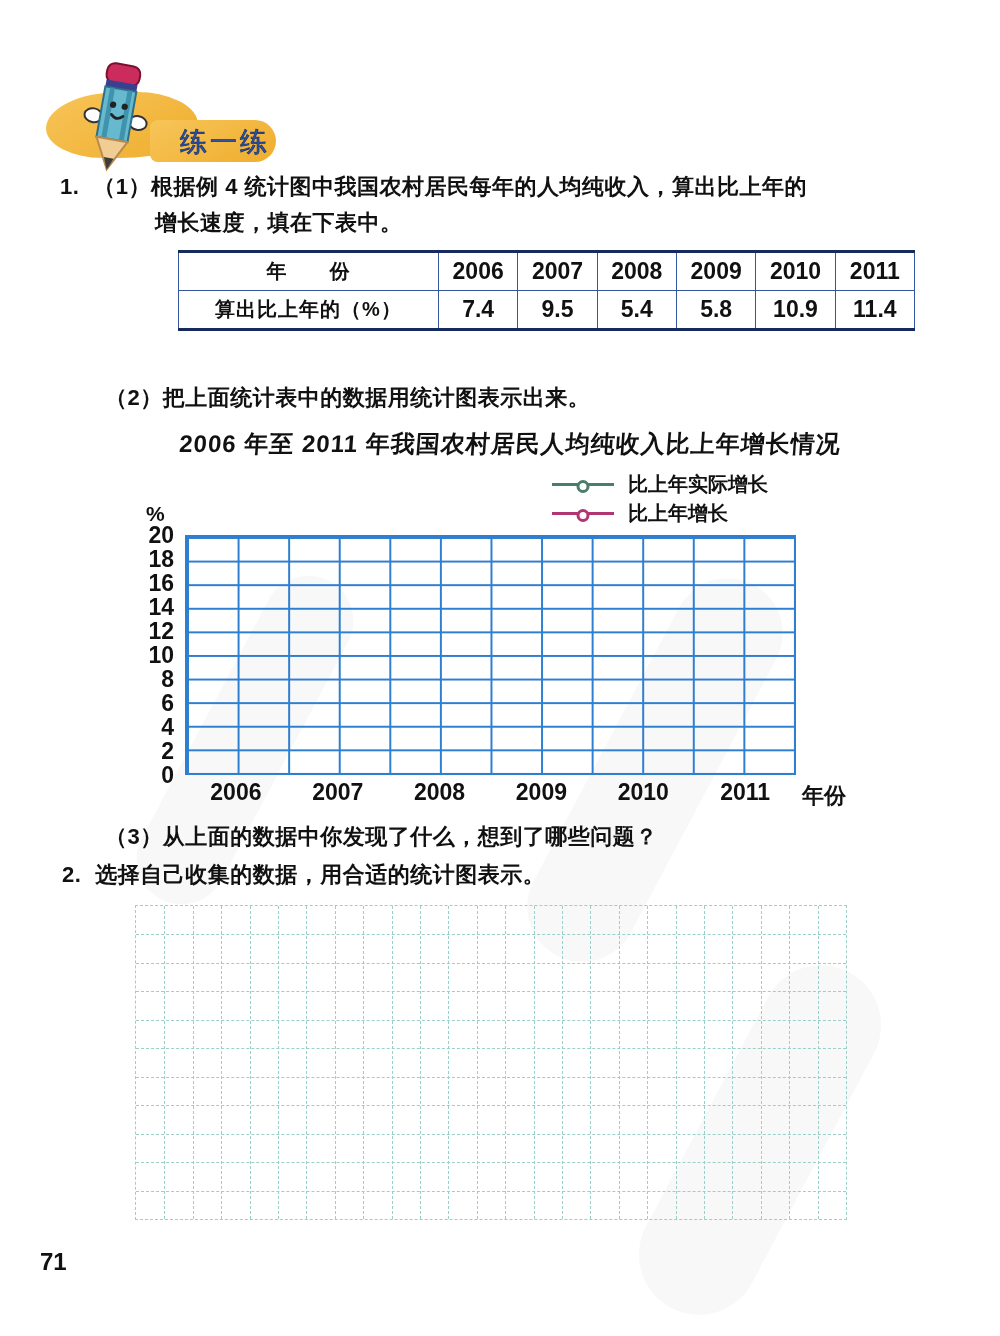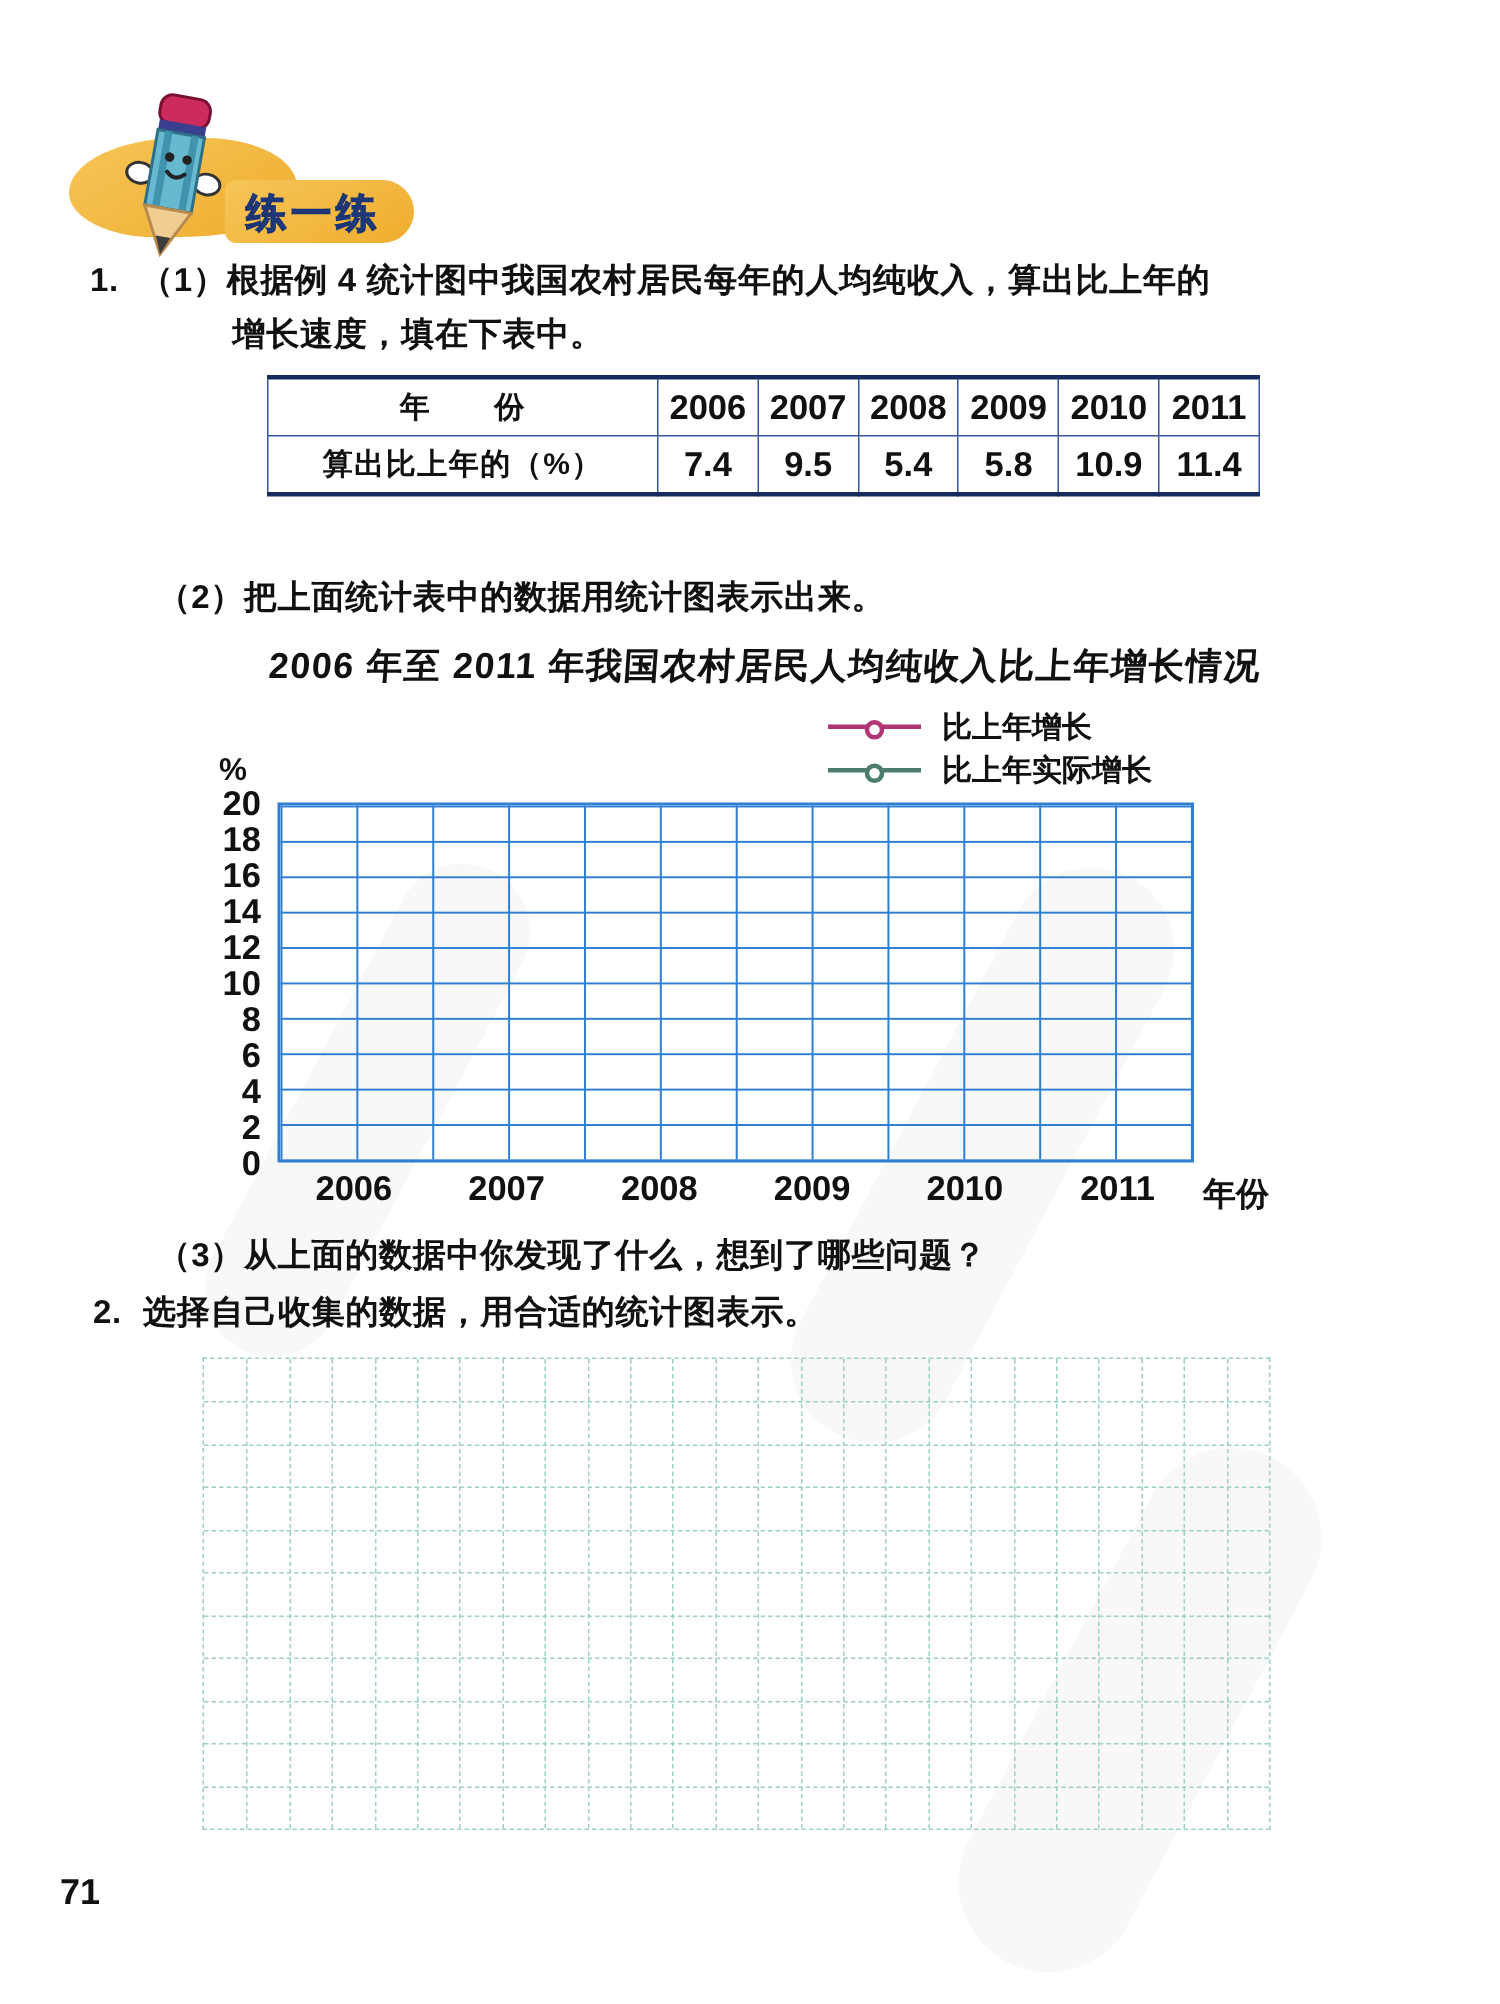--- a/index.html
+++ b/index.html
@@ -13,31 +13,31 @@
   
   .wm{position:absolute;background:rgba(160,160,160,0.07);border-radius:60px;transform:rotate(28deg)}
 
   
   .badge-blob{position:absolute;left:46px;top:92px;width:152px;height:66px;
     background:linear-gradient(150deg,#f7c559,#efad2d);
     border-radius:55% 45% 58% 42% / 62% 55% 45% 50%;}
   .badge-tail{position:absolute;left:150px;top:120px;width:126px;height:42px;
     background:linear-gradient(150deg,#f7c559,#efad2d);
     border-radius:8px 22px 22px 8px;}
-  .badge-label{position:absolute;left:164px;top:124px;font-size:27px;font-weight:700;
+  .badge-label{position:absolute;left:180px;top:124px;font-size:27px;font-weight:400;
     color:#2f55a8;letter-spacing:3px;-webkit-text-stroke:0.8px #1c3575;}
   .pencil{position:absolute;left:52px;top:58px;width:118px;height:118px}
 
   
   .qline{position:absolute;font-size:22px;font-weight:700;letter-spacing:0.5px;white-space:nowrap}
   .qnum{margin-right:14px;font-weight:800}
 
   
   .stats-table-wrap{position:absolute;left:178px;top:250px}
-  table{border-collapse:collapse;table-layout:fixed;width:662px;
+  table{border-collapse:collapse;table-layout:fixed;width:737px;
     border-top:3px solid var(--table-heavy);border-bottom:3px solid var(--table-heavy);}
   td{border:1.5px solid var(--table-border);height:37px;text-align:center;vertical-align:middle;
     font-size:23px;font-weight:600;padding:0}
   td.rowlabel{font-size:20px;font-weight:800;letter-spacing:1px}
   col.c0{width:260px}
 
   
   .chart-title{position:absolute;left:150px;top:428px;width:720px;text-align:center;
     font-size:24px;font-weight:900;letter-spacing:1px;transform:skewX(-4deg)}
   .legend{position:absolute;left:552px;top:470px}
@@ -130,30 +130,30 @@
       </tbody>
   </table>
 </div>
 
 <div class="qline" style="left:105px;top:383px">（2）把上面统计表中的数据用统计图表示出来。</div>
 
 <div class="chart-title">2006 年至 2011 年我国农村居民人均纯收入比上年增长情况</div>
 
 <div class="legend" id="legend">
     <div class="legend-item">
+      <span class="legend-swatch" style="border-top-color: rgb(76, 125, 107);">
+        <span class="legend-dot" style="border-color: rgb(76, 125, 107);"></span>
+      </span>
+      <span class="legend-label">比上年实际增长</span>
+    </div>
+    <div class="legend-item">
       <span class="legend-swatch" style="border-top-color: rgb(177, 53, 114);">
         <span class="legend-dot" style="border-color: rgb(177, 53, 114);"></span>
       </span>
       <span class="legend-label">比上年增长</span>
-    </div>
-    <div class="legend-item">
-      <span class="legend-swatch" style="border-top-color: rgb(76, 125, 107);">
-        <span class="legend-dot" style="border-color: rgb(76, 125, 107);"></span>
-      </span>
-      <span class="legend-label">比上年实际增长</span>
     </div>
   </div>
 
 <div class="y-unit">%</div>
 <div class="y-ticks" id="y-ticks">
     <div class="y-tick">20</div>
     <div class="y-tick">18</div>
     <div class="y-tick">16</div>
     <div class="y-tick">14</div>
     <div class="y-tick">12</div>

